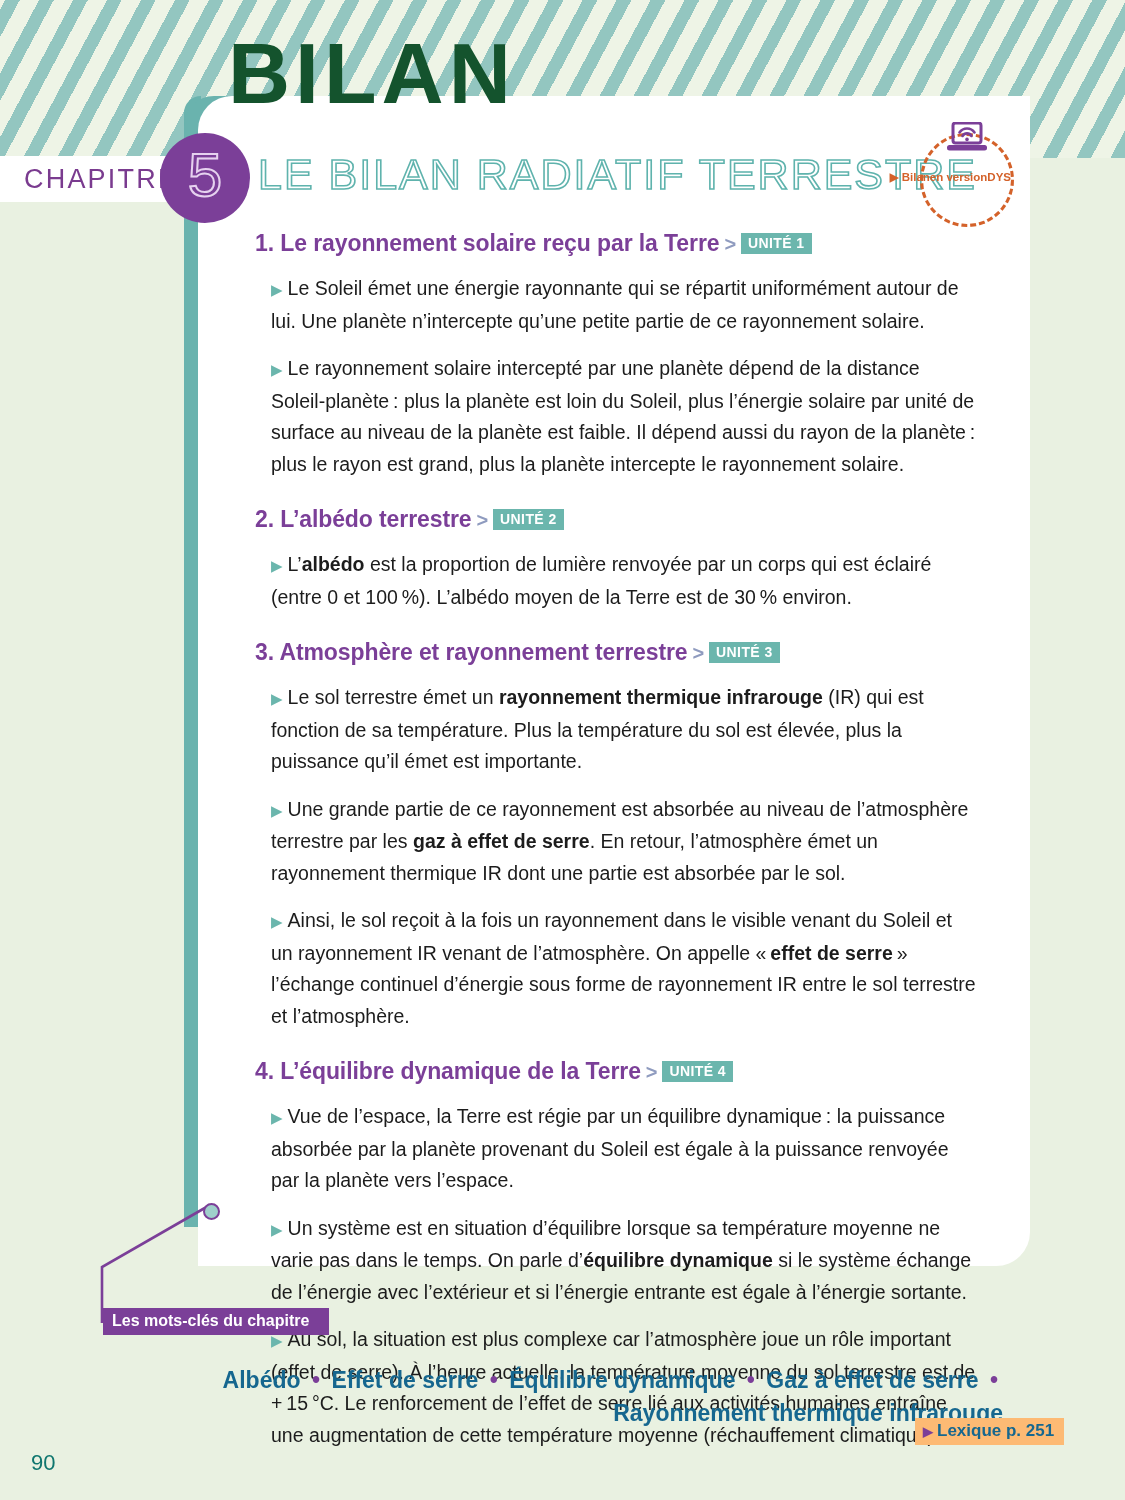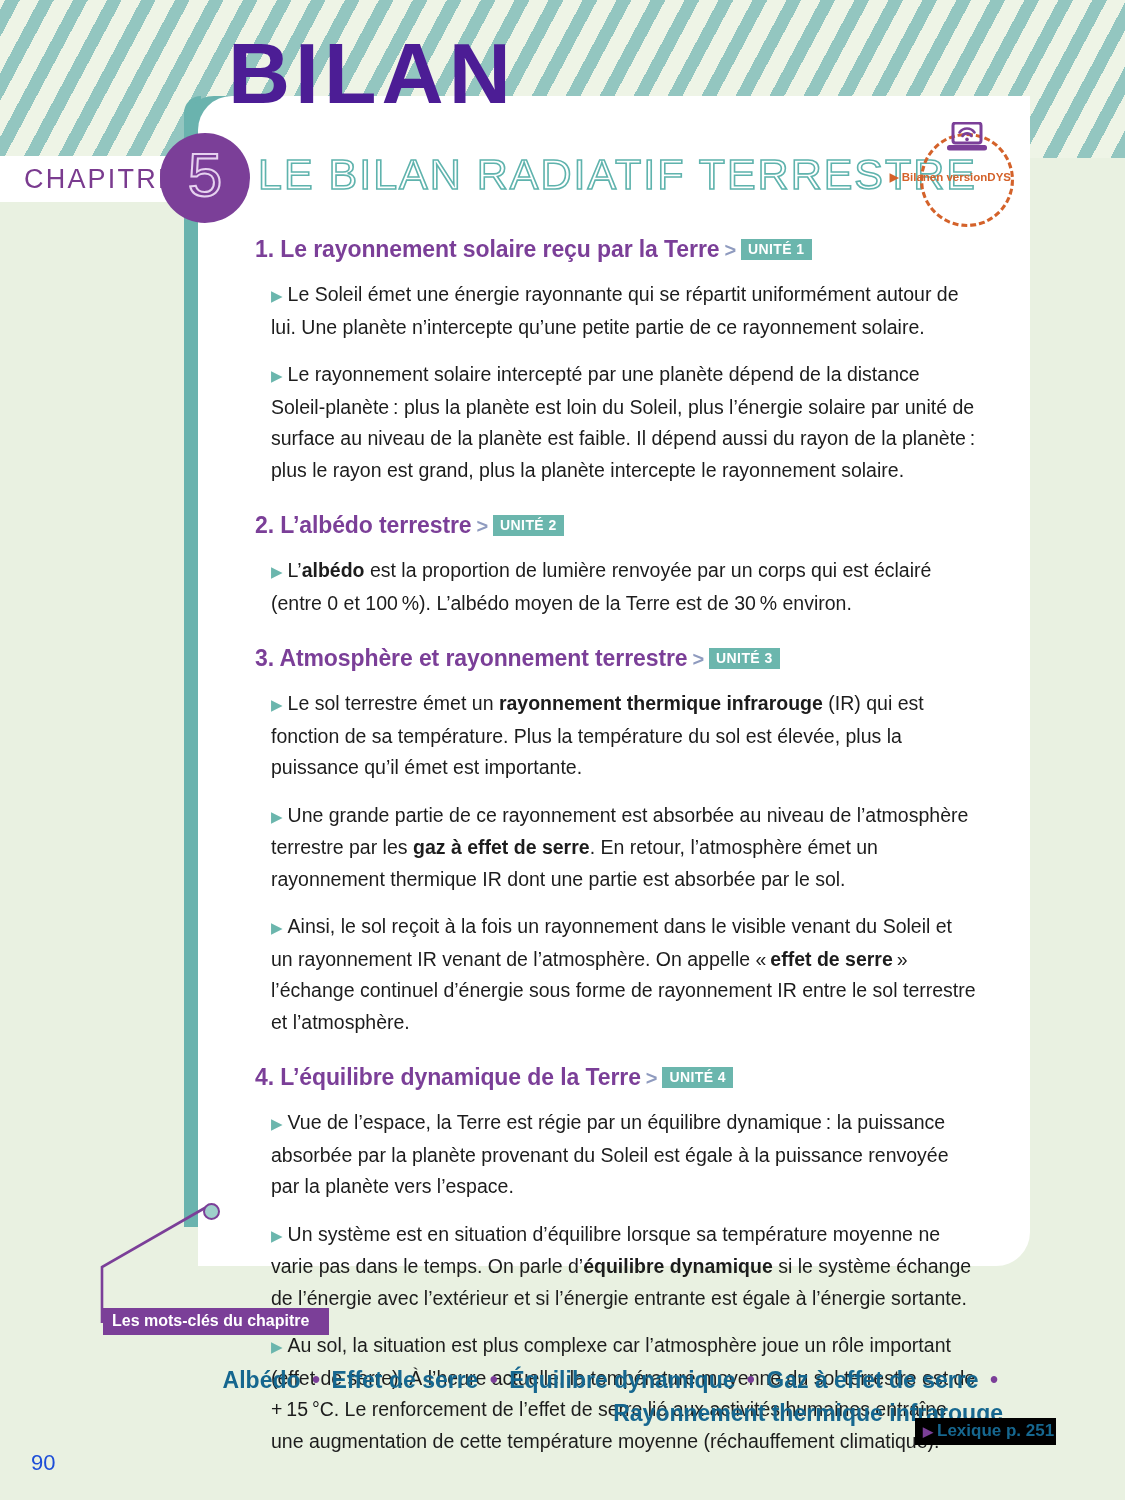--- a/index.html
+++ b/index.html
@@ -64,21 +64,21 @@
     font-family:"Liberation Sans", sans-serif;font-weight:300;
     -webkit-text-stroke:2px #e6d2ef;
     text-shadow:0 0 0 #7b3f98;
     position:relative;top:-3px;
   }
 
   
   #bilan-title{
     position:absolute;left:228px;top:30px;
     font-size:86px;line-height:86px;font-weight:bold;
-    letter-spacing:5px;color:#4c1d95;
+    letter-spacing:5px;color:#14532d;
     font-family:"Liberation Sans", sans-serif;
   }
   #chapter-title{
     position:absolute;left:258px;top:150px;
     font-size:43px;line-height:48px;letter-spacing:2px;
     color:transparent;
     -webkit-text-stroke:1.6px #5fb3ad;
     font-family:"Liberation Sans", sans-serif;font-weight:400;
   }
 
@@ -93,21 +93,21 @@
   .dys-line{
     font-size:11.5px;font-weight:bold;color:#d4622a;line-height:13px;
     font-family:"Liberation Sans", sans-serif;white-space:nowrap;
   }
 
   
   #sections{position:absolute;left:255px;top:220px;width:740px;}
   .section{margin-bottom:26px;}
   .sec-head{
     font-size:23px;font-weight:bold;color:#7b3f98;
-    margin:16px 0 9px 0;letter-spacing:-0.1px;
+    margin:10px 0 9px 0;letter-spacing:-0.1px;
     font-family:"Liberation Sans", sans-serif;
   }
   .sec-head .caret{color:#8f9bbf;font-weight:bold;margin:0 5px;font-size:20px;}
   .unit-badge{
     display:inline-block;background:#6bb6ad;color:#ffffff;
     font-size:14px;font-weight:bold;letter-spacing:0.4px;
     padding:2px 7px 3px 7px;position:relative;top:-3px;
     font-family:"Liberation Sans", sans-serif;
   }
   .bullet-p{
@@ -140,28 +140,28 @@
     margin-top:29px;font-size:23px;line-height:33px;
     font-weight:bold;color:#16678f;
     font-family:"Liberation Sans", sans-serif;
     text-align:right;
   }
   .kw-sep{color:#7b3f98;margin:0 5px;}
 
   
   #lexique{
     position:absolute;left:915px;top:1418px;
-    background:#000000;padding:3px 2px 4px 8px;
+    background:#fdba74;padding:3px 10px 4px 8px;
     font-size:17px;font-weight:bold;color:#16678f;
     font-family:"Liberation Sans", sans-serif;white-space:nowrap;
   }
   #lexique .lx-tri{color:#7b3f98;font-size:13px;margin-right:4px;}
   #page-number{
     position:absolute;left:31px;top:1450px;
-    font-size:22px;color:#1d4ed8;font-weight:normal;
+    font-size:22px;color:#0f766e;font-weight:normal;
     font-family:"Liberation Sans", sans-serif;
   }
 </style>
 </head>
 <body>
 
 <div id="stripe-band"></div>
 <div id="stripe-band-lower"></div>
 
 <div id="teal-rail"></div>

